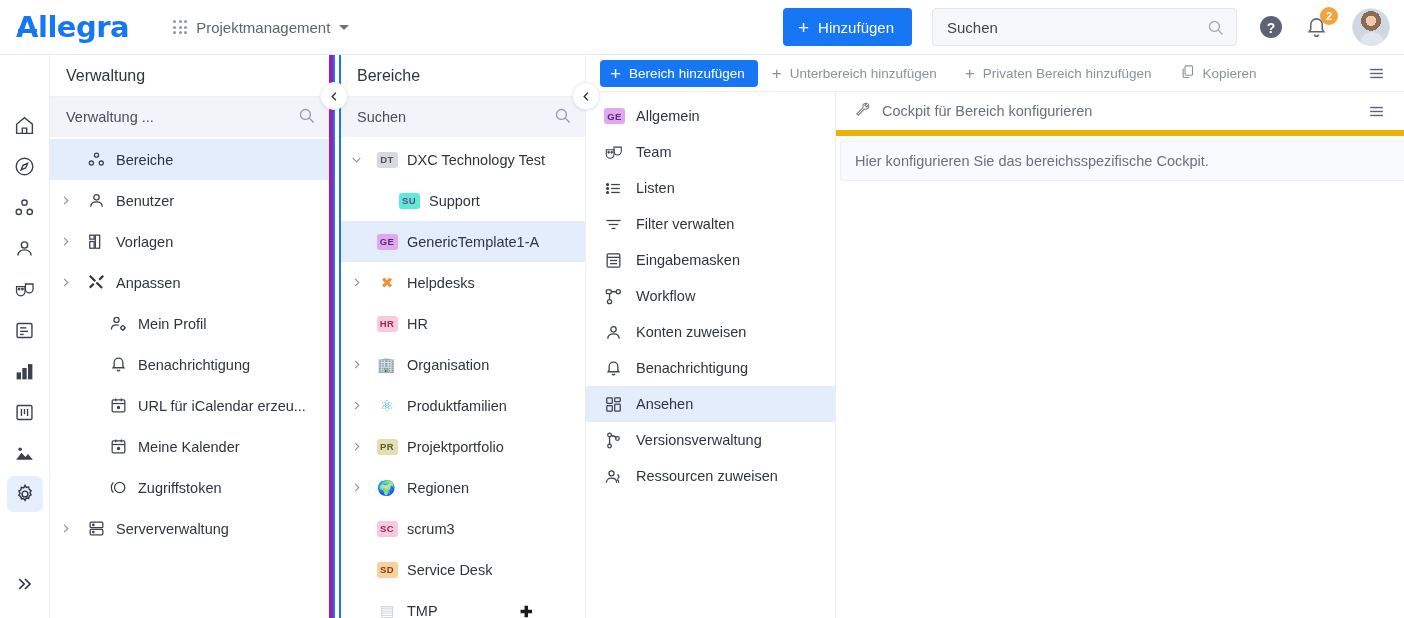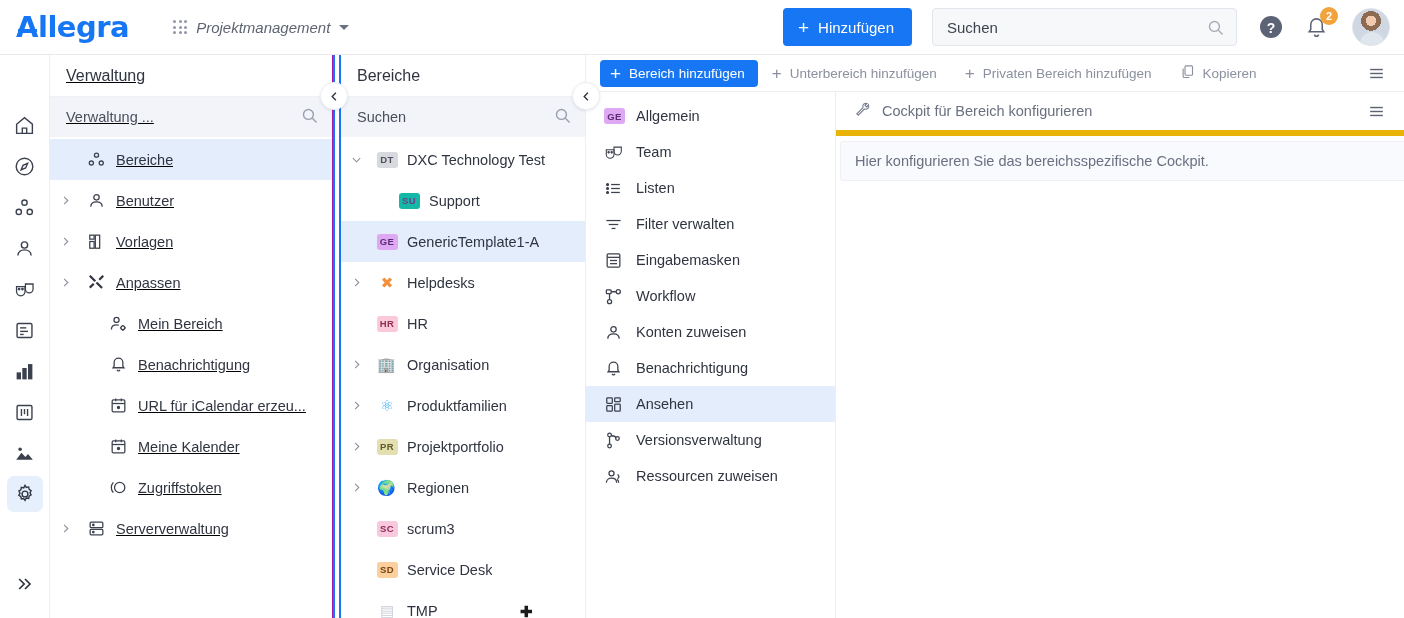--- a/index.html
+++ b/index.html
@@ -26,21 +26,21 @@
   .logo::after {
     content: ""; position: absolute; left: 2px; top: 19px;
     width: 19px; height: 3px; background: #1676f3;
   }
   .app-switch {
     display: flex; align-items: center; gap: 9px;
     margin-left: 44px; cursor: pointer;
   }
   .grid-dots { display: grid; grid-template-columns: repeat(3,3px); gap: 2.5px; }
   .grid-dots i { width: 3px; height: 3px; background: #8f96a8; border-radius: 50%; display:block; }
-  .app-switch-label { font-size: 15px; color: #5f6473; font-style: italic; }
+  .app-switch-label { font-size: 15px; color: #5f6473; }
   .caret-down {
     width: 0; height: 0; border-left: 5px solid transparent;
     border-right: 5px solid transparent; border-top: 5px solid #6b7182;
   }
   .header-right {
     margin-left: auto; display: flex; align-items: center; gap: 0; padding-right: 14px;
   }
   .btn-add {
     display: flex; align-items: center; gap: 9px;
     background: #1676f3; color: #fff; border: none; border-radius: 4px;
@@ -84,21 +84,21 @@
   .rail-item {
     width: 36px; height: 36px; margin-bottom: 5px; border-radius: 7px;
     display: flex; align-items: center; justify-content: center; cursor: pointer;
   }
   .rail-item.active { background: #e6effc; }
   .rail-expand { margin-top: auto; margin-bottom: 16px; }
 
   
   .panel1 {
     position: absolute; top: 55px; left: 50px; width: 283px; height: 563px;
-    background: #fff; border-right: 1px solid #a21caf; text-decoration: underline;
+    background: #fff; border-right: 4px solid #a21caf;
   }
   .panel-title {
     height: 42px; display: flex; align-items: center; padding-left: 16px;
     font-size: 16px; color: #2f3440; border-bottom: 1px solid #f0f1f5;
   }
   .panel-search {
     height: 40px; background: #f2f4fa; display: flex; align-items: center;
     padding: 0 14px 0 16px; cursor: text;
   }
   .panel-search span { font-size: 14.5px; color: #4e5costume; }
@@ -400,21 +400,21 @@
   <div class="tree-row lvl2 ">
     <span class="tw-indent"></span>
     <span class="tw-ico">
             <svg width="19" height="19" viewBox="0 0 24 24" fill="none" stroke="#3c414e" stroke-width="1.6">
               <circle cx="9.5" cy="7.5" r="3.2"></circle>
               <path d="M3 19.5c0-3.7 2.9-5.8 6.5-5.8 1.1 0 2.1.2 3 .5"></path>
               <circle cx="17.5" cy="17.5" r="2.4"></circle>
               <path d="M17.5 13.8v1.3M17.5 20v1.3M13.8 17.5h1.3M19.9 17.5h1.3"></path>
             </svg>
           </span>
-    <span class="tw-label">Mein Bereich</span>
+    <span class="tw-label">Mein Profil</span>
   </div>
   <div class="tree-row lvl2 ">
     <span class="tw-indent"></span>
     <span class="tw-ico">
             <svg width="19" height="19" viewBox="0 0 24 24" fill="none" stroke="#3c414e" stroke-width="1.6">
               <path d="M6.5 9.5a5.5 5.5 0 0111 0v4.5l1.4 2.1H5.1l1.4-2.1z"></path>
               <path d="M10.2 18.8a2 2 0 003.6 0"></path>
             </svg>
           </span>
     <span class="tw-label">Benachrichtigung</span>
@@ -500,21 +500,21 @@
             </svg>
           </span>
     <span class="tw-ico">
             <span class="badge" style="background:#d7d9de;color:#4c515e">DT</span>
           </span>
     <span class="tw-label">DXC Technology Test</span>
   </div>
   <div class="tree-row lvl2 ">
     <span class="tw-indent"></span>
     <span class="tw-ico">
-            <span class="badge" style="background:#14b8a6;color:#6a3f8c">SU</span>
+            <span class="badge" style="background:#5eead4;color:#6a3f8c">SU</span>
           </span>
     <span class="tw-label">Support</span>
   </div>
   <div class="tree-row lvl1 sel">
     <span class="tw-indent"></span>
     <span class="tw-ico">
             <span class="badge" style="background:#dfa8f2;color:#5c2b76">GE</span>
           </span>
     <span class="tw-label">GenericTemplate1-A</span>
   </div>

